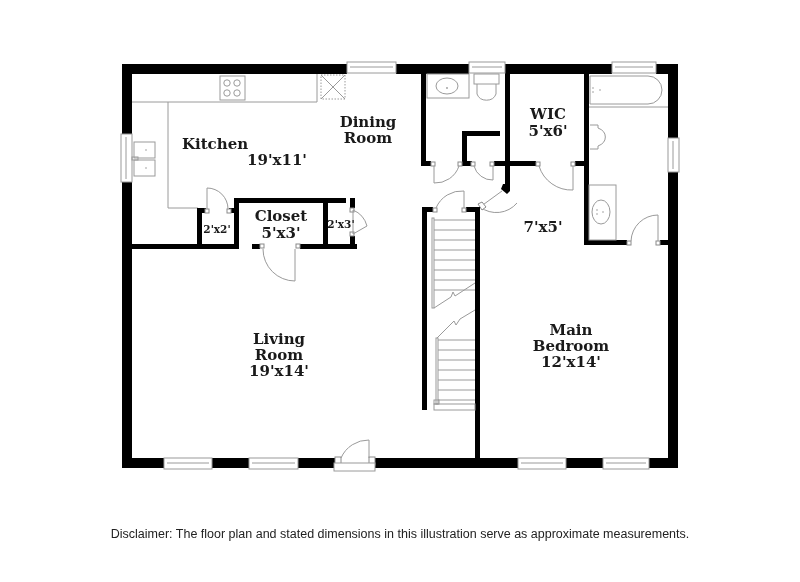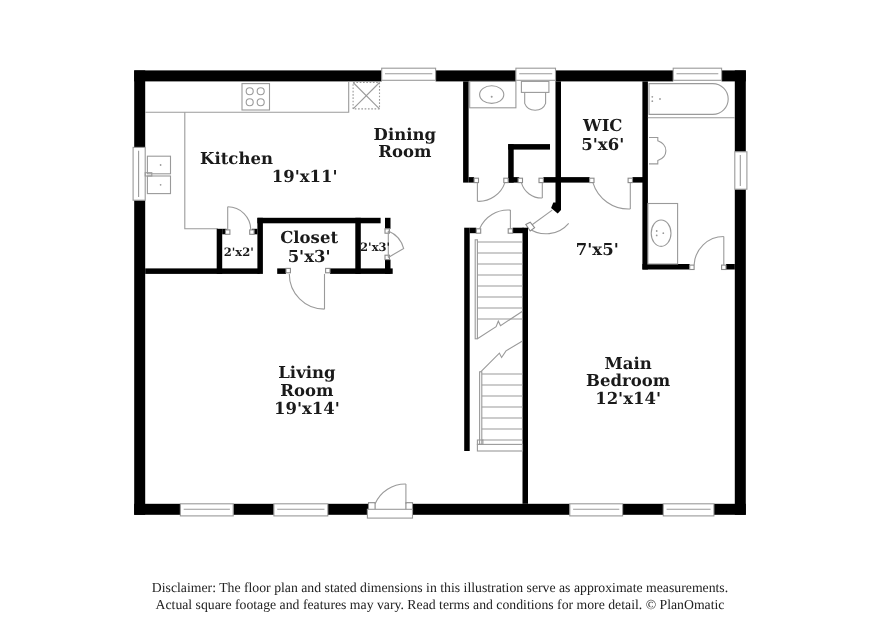--- a/index.html
+++ b/index.html
@@ -8,21 +8,21 @@
   .lbl { font-family: "DejaVu Serif", "Liberation Serif", serif; font-weight: bold; fill: #1a1a1a; text-anchor: middle; }
   .big { font-size: 15px; }
   .small { font-size: 10.5px; }
   .wall { fill: #000000; }
   .thin { fill: none; stroke: #9a9a9a; stroke-width: 1; }
   .thin2 { fill: #ffffff; stroke: #9a9a9a; stroke-width: 1; }
   .win { fill: #ffffff; stroke: #9a9a9a; stroke-width: 1; }
   .jamb { fill: #ffffff; stroke: #8a8a8a; stroke-width: 1; }
   .disclaimer {
     position: absolute; left: 0; width: 800px; text-align: center;
-    font-family: Liberation Serif, serif; font-size: 12.5px; color: #222;
+    font-family: Liberation Sans, sans-serif; font-size: 12.5px; color: #222;
     line-height: 16px; top: 526px;
   }
 </style>
 </head>
 <body>
 
 <svg id="plan" width="800" height="582" viewBox="0 0 800 582" xmlns="http://www.w3.org/2000/svg">
 
   <g>
 
@@ -290,14 +290,13 @@
     <text class="lbl big" x="543" y="232">7'x5'</text>
 
     <text class="lbl big" x="571" y="335">Main</text>
     <text class="lbl big" x="571" y="351">Bedroom</text>
     <text class="lbl big" x="571" y="367">12'x14'</text>
   </g>
 </svg>
 
 <div class="disclaimer">
   <div>Disclaimer: The floor plan and stated dimensions in this illustration serve as approximate measurements.</div>
-  <div>Actual square footage and features may vary. Read terms and conditions for more detail. © PlanOmatic</div>
 </div>
 
 </body></html>

